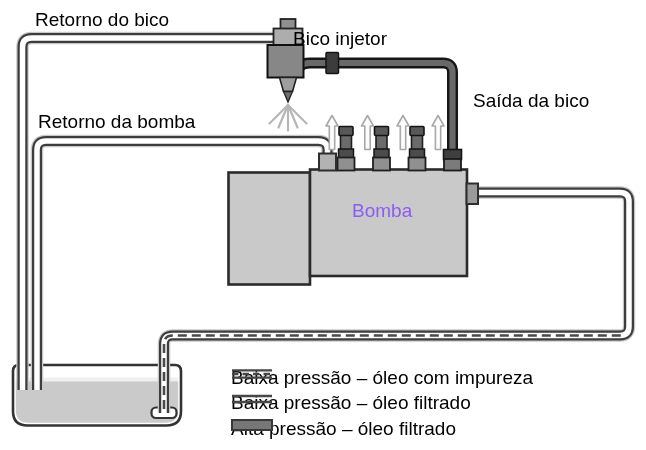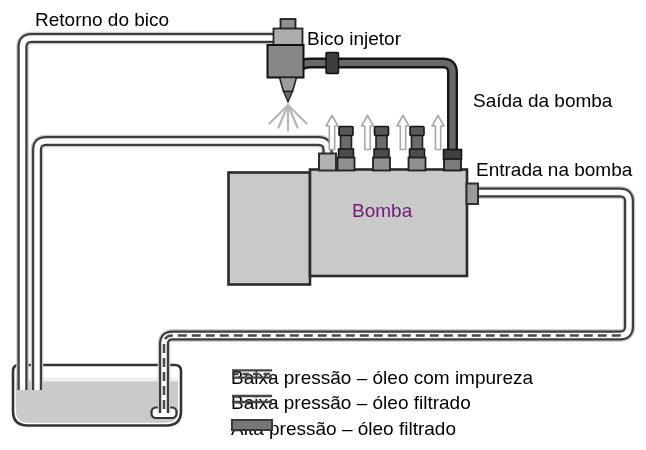--- a/index.html
+++ b/index.html
@@ -1,21 +1,21 @@
 <!DOCTYPE html>
 <html><head>
 <meta charset="utf-8">
 <style>
   html,body{margin:0;padding:0;background:#fff;}
   body{width:646px;height:450px;overflow:hidden;}
   .canvas{position:relative;width:632px;height:450px;background:#ffffff;
           font-family:"Liberation Sans",sans-serif;}
   .canvas svg{position:absolute;left:0;top:0;}
   .lbl{position:absolute;font-size:19px;line-height:20px;color:#000;white-space:nowrap;}
-  .lbl2{position:absolute;font-size:19px;line-height:19px;color:#701a75;white-space:nowrap;}
+  .lbl2{position:absolute;font-size:19px;line-height:19px;color:#8b5cf6;white-space:nowrap;}
   .lbl2 span{display:block;}
   
   .ph{fill:none;stroke:#c7c7c7;stroke-width:12.5;}
   .po{fill:none;stroke:#3d3d3d;stroke-width:10;}
   .pi{fill:none;stroke:#ffffff;stroke-width:5.5;}
   .pd{fill:none;stroke:#4a4a4a;stroke-width:2.6;stroke-dasharray:9 5;}
   .hpo{fill:none;stroke:#161616;stroke-width:11;}
   .hpi{fill:none;stroke:#696969;stroke-width:6.2;}
   .spray{fill:none;stroke:#b6b6b6;stroke-width:2.2;stroke-linecap:round;}
   
@@ -122,23 +122,23 @@
     <g>
       <path class="spray" d="M 288,105 L 269.5,123.5"></path>
       <path class="spray" d="M 288,105 L 278.5,127.5"></path>
       <path class="spray" d="M 288,105.5 L 288,130.5"></path>
       <path class="spray" d="M 288,105 L 297.5,127.5"></path>
       <path class="spray" d="M 288,105 L 306.5,123.5"></path>
     </g>
   </svg>
 
   <div class="lbl" style="left:35px;top:10px">Retorno do bico</div>
-  <div class="lbl" style="left:307px;top:29px">Bico injetor</div>
-  <div class="lbl" style="left:473px;top:91px">Saída da bomba</div>
-  <div class="lbl" style="left:476px;top:160px">Entrada na bomba</div>
+  <div class="lbl" style="left:293px;top:29px">Bico injetor</div>
+  <div class="lbl" style="left:473px;top:91px">Saída da bico</div>
+  <div class="lbl" style="left:38px;top:112px">Retorno da bomba</div>
   <div class="lbl2" style="left:352px;top:201px">
     <span>Bomba</span>
   </div>
 
   <div>
     <div class="legend-row" style="top:366.5px">
       <svg width="42" height="14">
         <line x1="1" y1="3.3" x2="41" y2="3.3" stroke="#464646" stroke-width="2.3"></line>
         <line x1="1" y1="10.7" x2="41" y2="10.7" stroke="#464646" stroke-width="2.3"></line>
         <line x1="1" y1="7" x2="41" y2="7" stroke="#464646" stroke-width="2.3" stroke-dasharray="6.5 4"></line>

